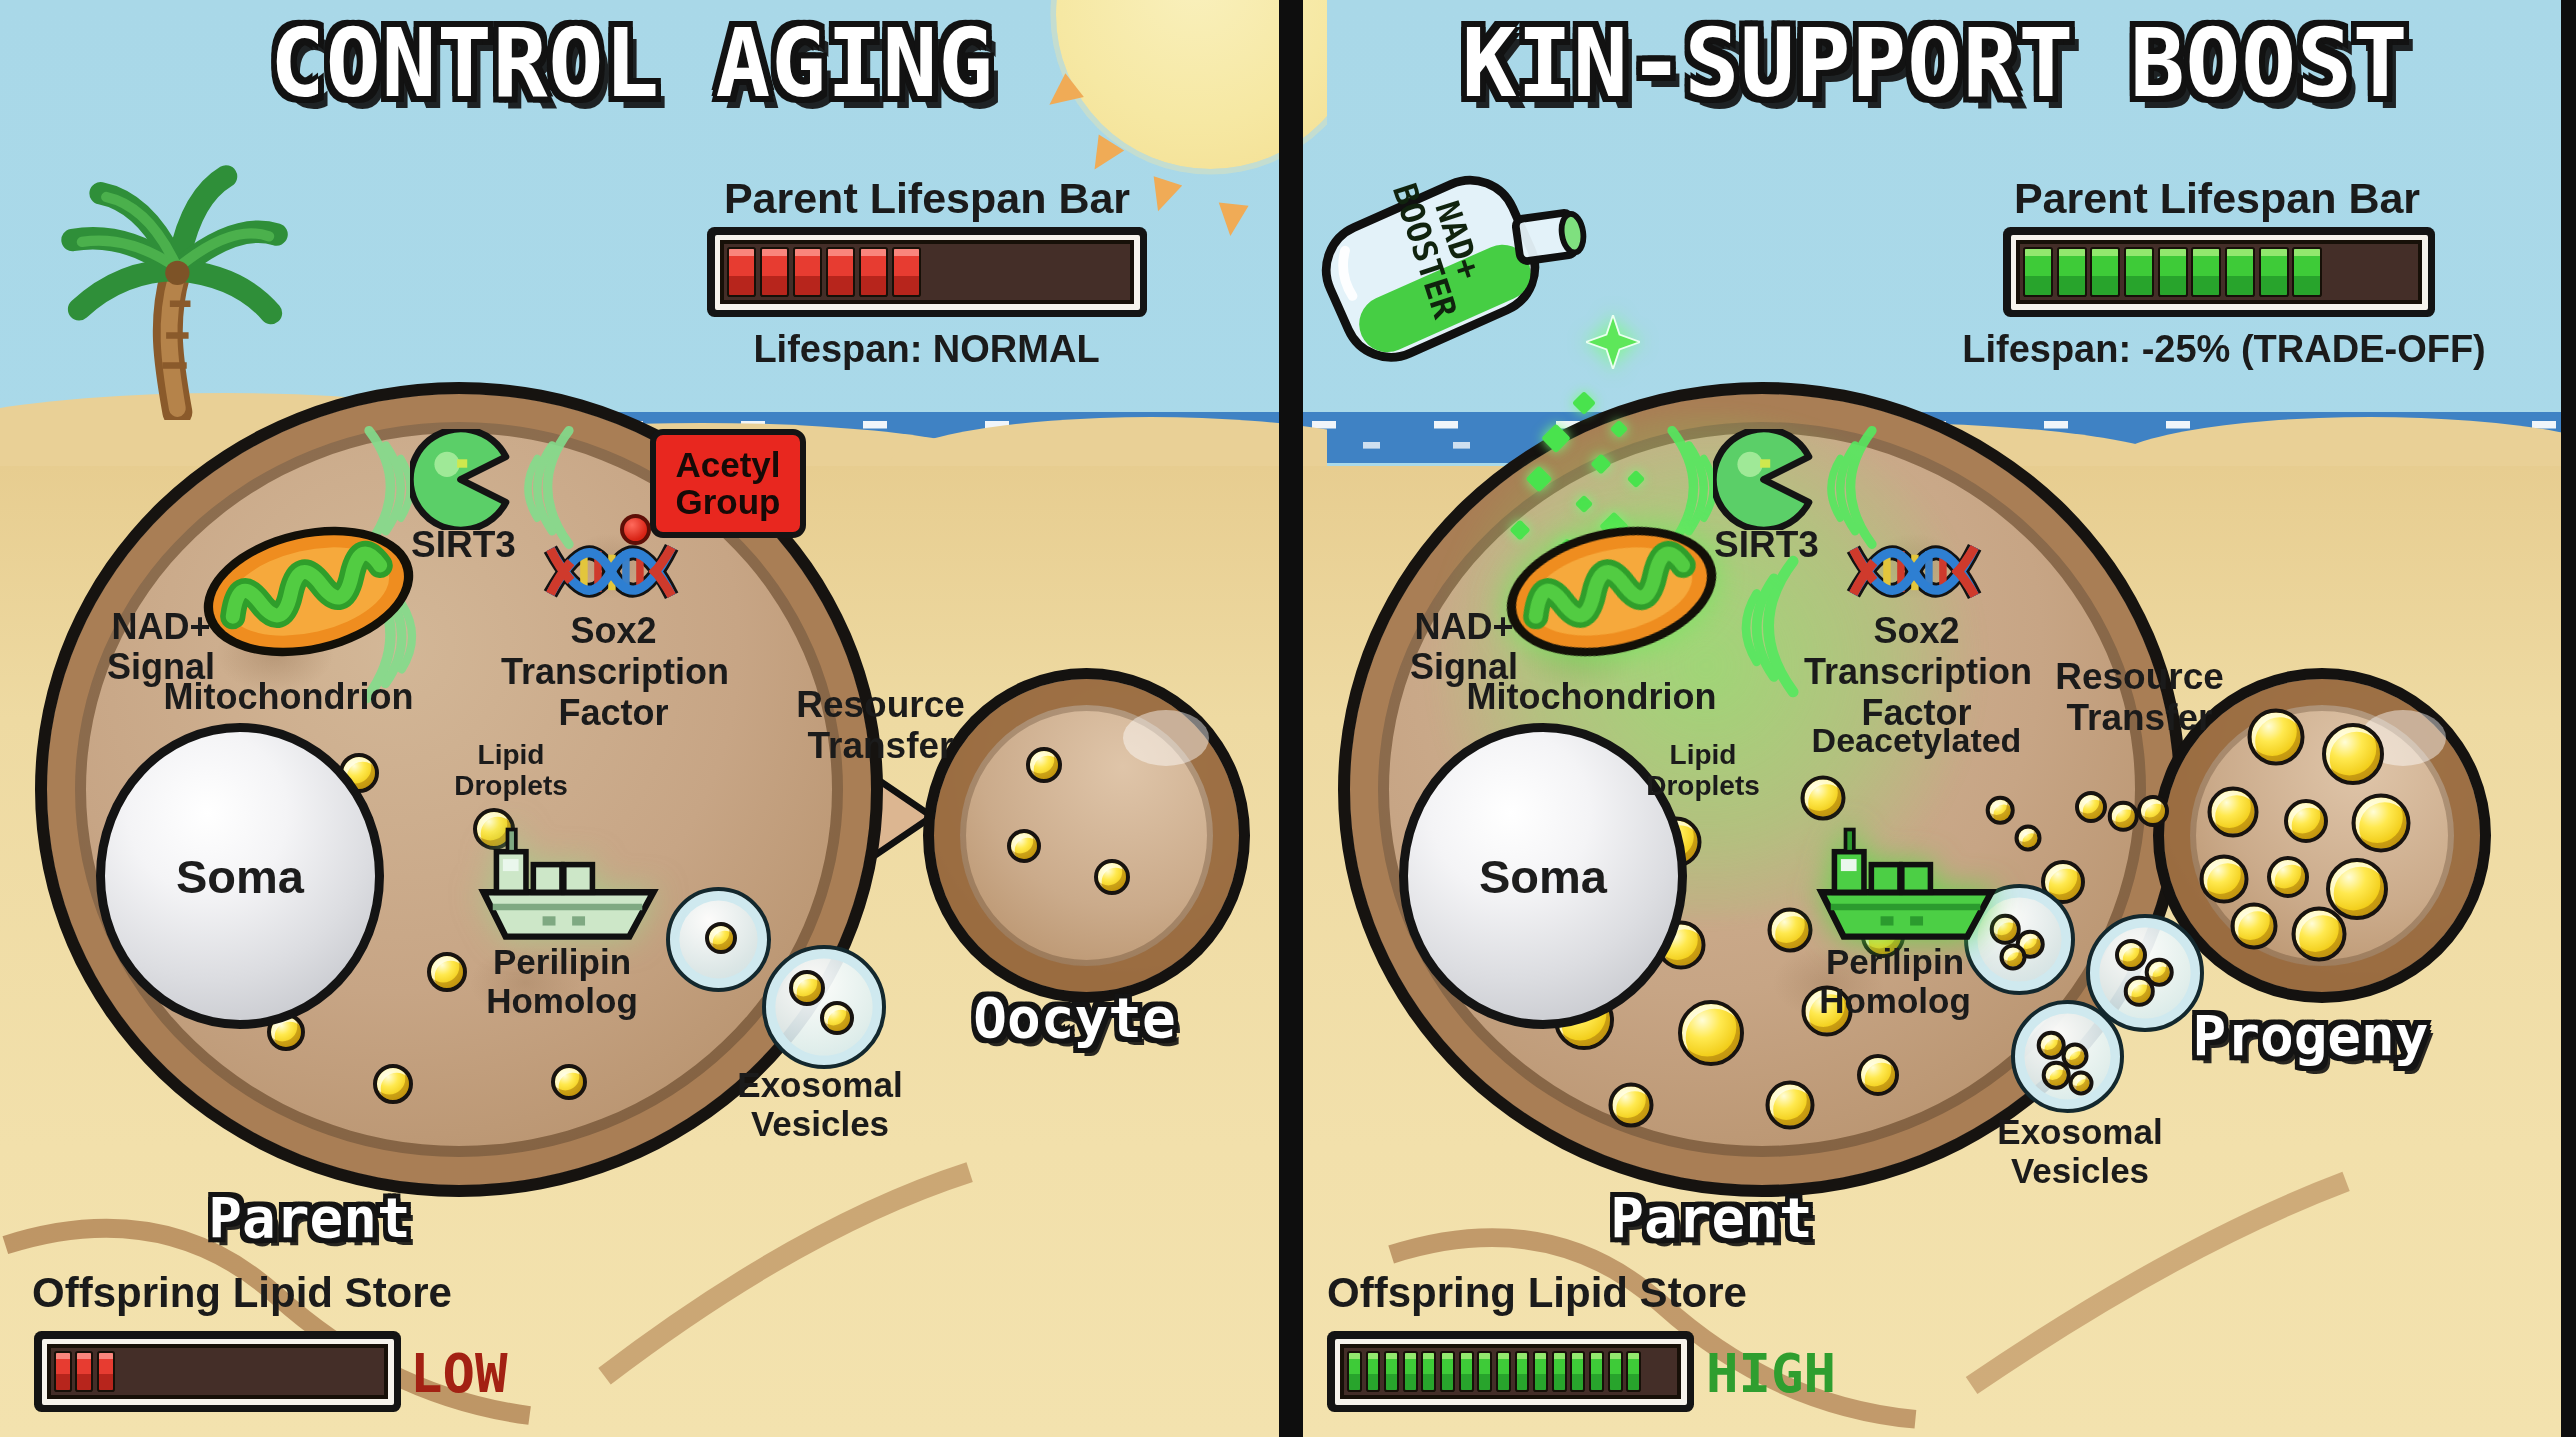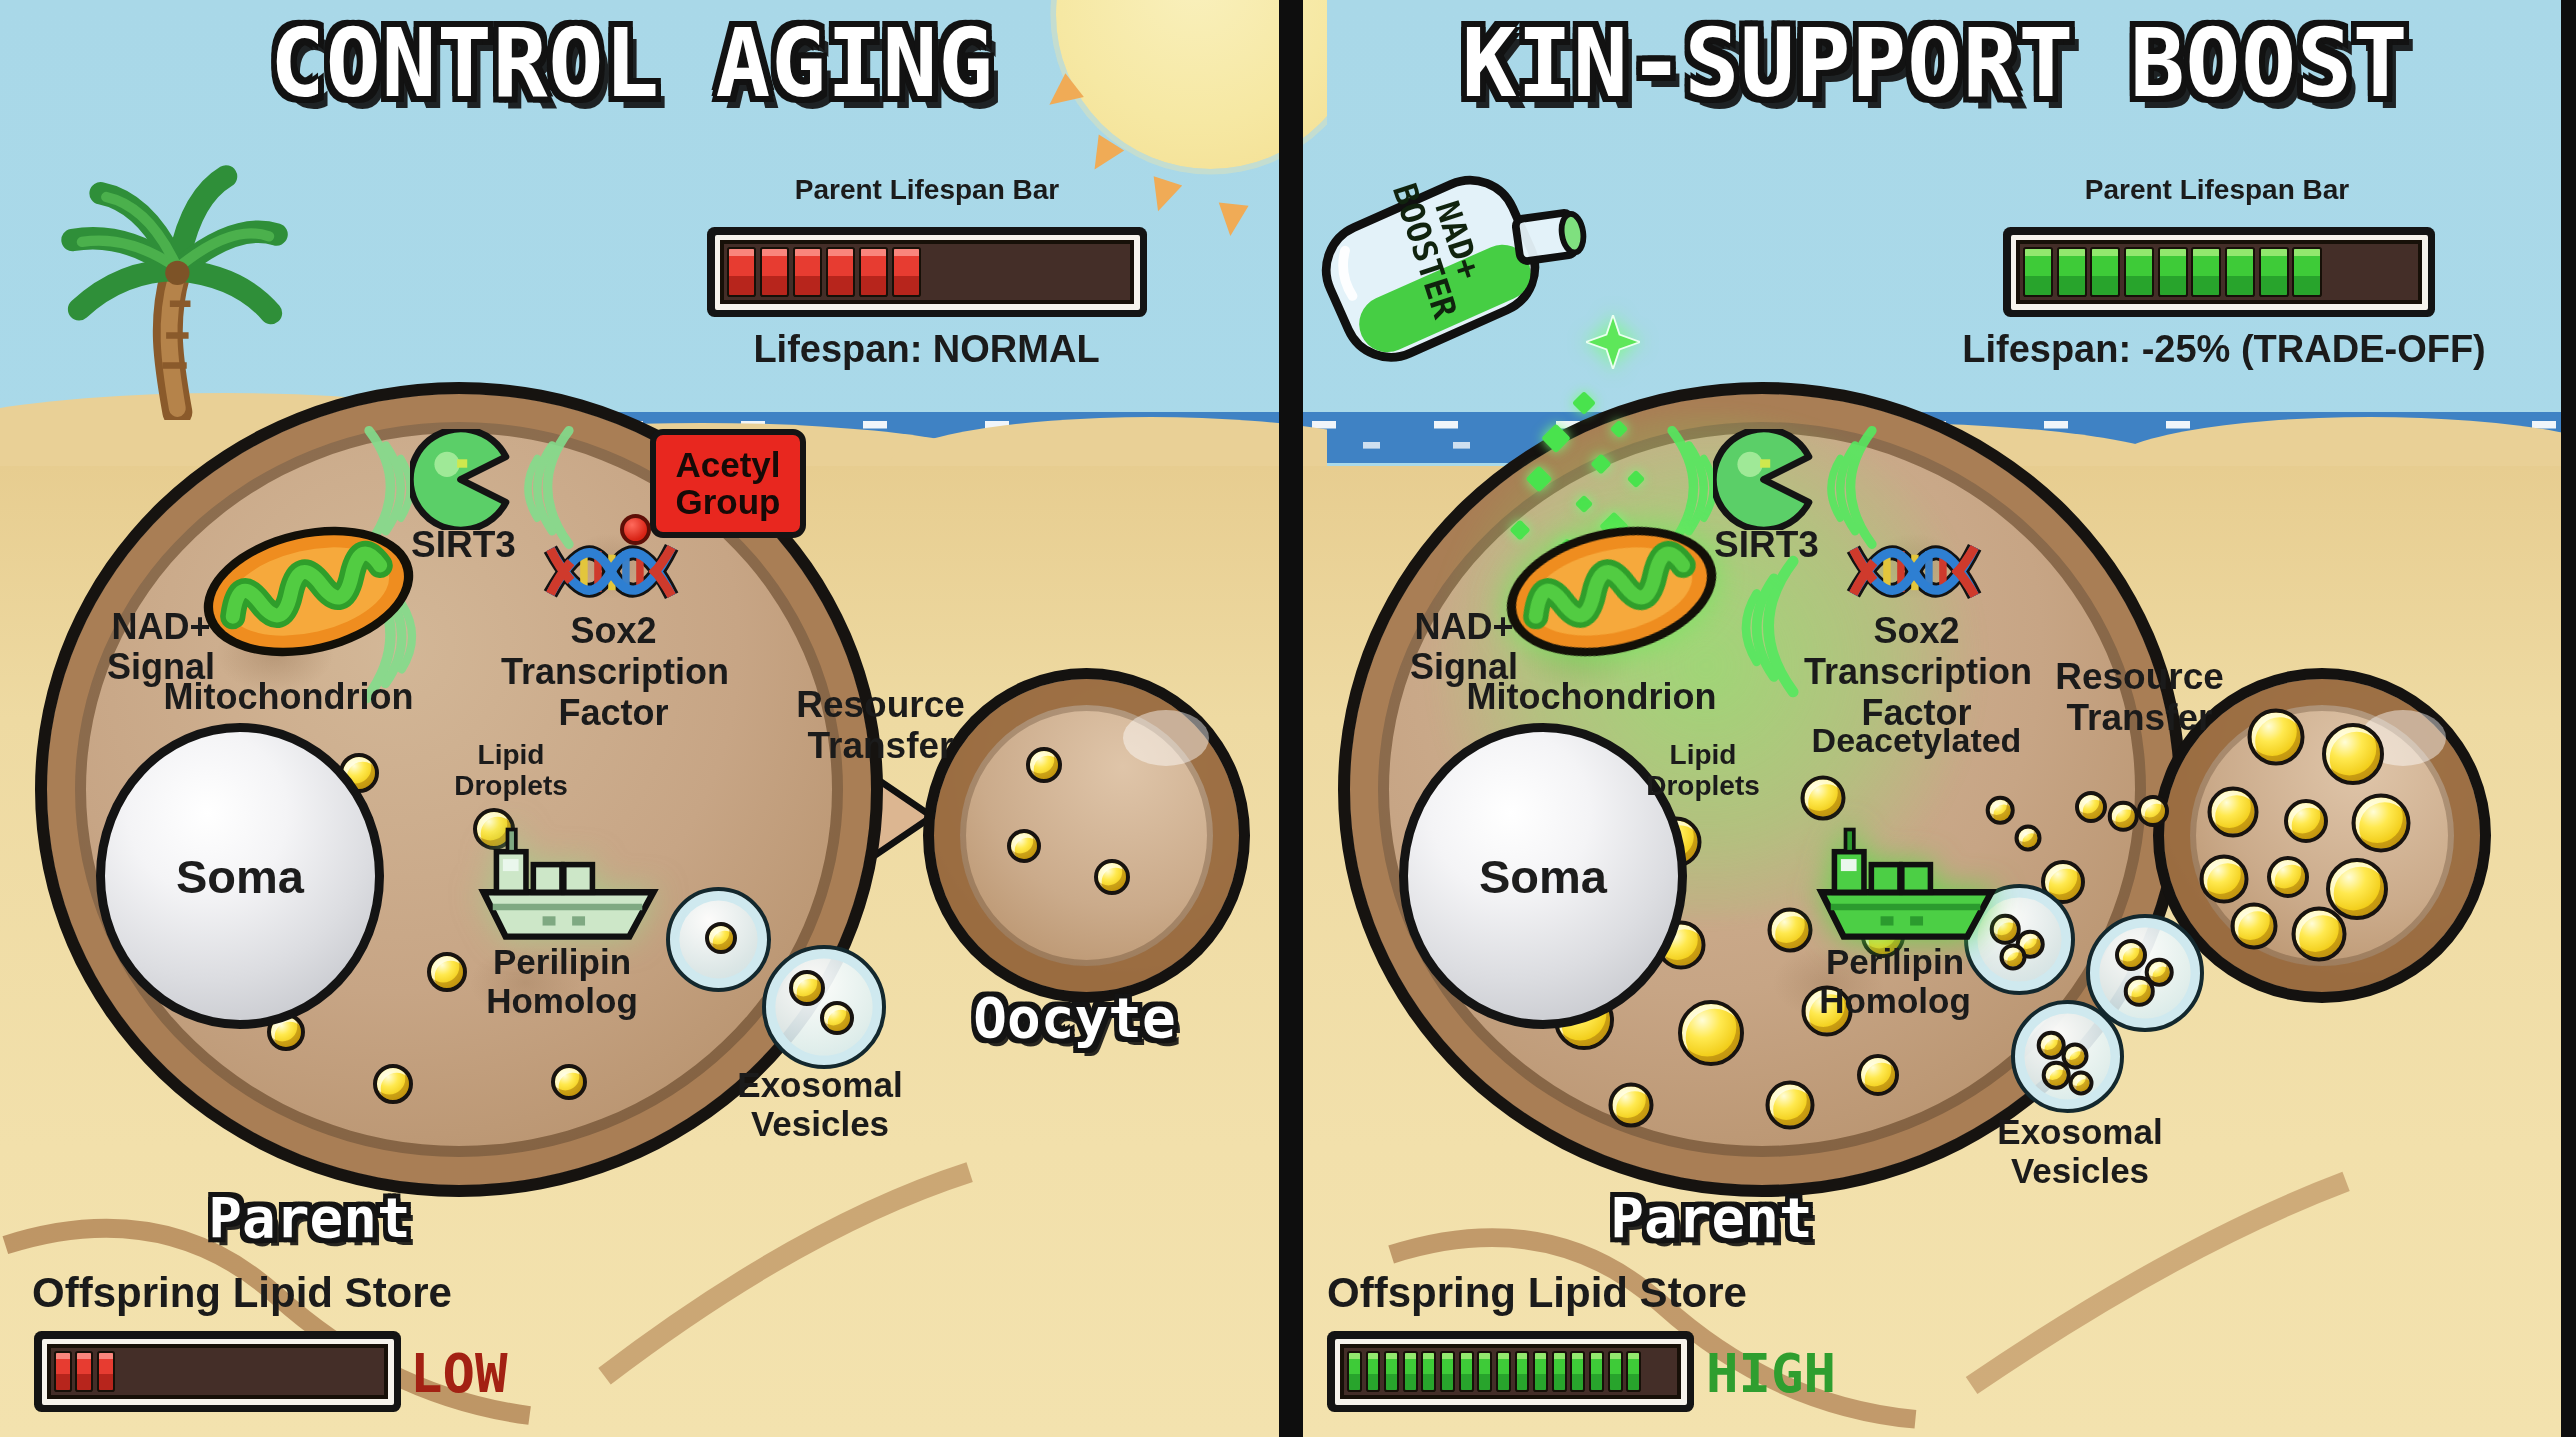--- a/index.html
+++ b/index.html
@@ -38,21 +38,21 @@
   .pix{font-family:"DejaVu Sans Mono","Liberation Mono",monospace;font-weight:bold;color:#ffffff;
     text-shadow:-5.6px -5.6px 0 #121212,5.6px -5.6px 0 #121212,-5.6px 5.6px 0 #121212,5.6px 5.6px 0 #121212,
       -5.6px 0 0 #121212,5.6px 0 0 #121212,0 -5.6px 0 #121212,0 5.6px 0 #121212,9.4px 11.2px 0 rgba(18,18,18,.92);}
   .title{position:absolute;left:19px;width:1226px;top:11.2px;font-size:91px;letter-spacing:0.9px;text-align:center;z-index:10;transform:scaleY(1.04);}
   .pix-name{position:absolute;font-family:"DejaVu Sans Mono","Liberation Mono",monospace;font-weight:bold;font-size:56px;color:#fff;text-align:center;z-index:11;
     text-shadow:-4.7px -4.7px 0 #141414,4.7px -4.7px 0 #141414,-4.7px 4.7px 0 #141414,4.7px 4.7px 0 #141414,
       -4.7px 0 0 #141414,4.7px 0 0 #141414,0 -4.7px 0 #141414,0 4.7px 0 #141414,6.6px 7.5px 0 rgba(18,18,18,.9);}
 
   .blabel{position:absolute;font-weight:bold;color:#1b1b1b;text-align:center;z-index:9;}
   .ml{white-space:pre-line;}
-  .bar-label{font-size:28px;letter-spacing:0px;}
+  .bar-label{font-size:43px;letter-spacing:0px;}
   .bar-status{font-size:38px;}
   .left .bar-label{left:693px;top:174px;width:468px;}
   .left .top-bar{left:707px;top:227px;width:440px;height:90px;}
   .left .bar-status{left:683px;top:328px;width:487px;}
   .right .bar-label{left:680px;top:174px;width:468px;}
   .right .top-bar{left:700px;top:227px;width:432px;height:90px;}
   .right .bar-status{left:659px;top:328px;width:524px;}
 
   
   .pbar{position:absolute;background:#141414;padding:7.5px;border-radius:7.5px;z-index:9;box-sizing:border-box;}
@@ -533,20 +533,21 @@
         <div class="droplet" style="left: 189px; top: 75px; width: 54px; height: 54px;"></div>
         <div class="droplet" style="left: 69px; top: 133px; width: 43px; height: 43px;"></div>
         <div class="droplet" style="left: 142px; top: 142px; width: 36px; height: 36px;"></div>
         <div class="droplet" style="left: 217px; top: 144px; width: 51px; height: 51px;"></div>
         <div class="droplet" style="left: 60px; top: 200px; width: 41px; height: 41px;"></div>
         <div class="droplet" style="left: 124px; top: 198px; width: 34px; height: 34px;"></div>
         <div class="droplet" style="left: 193px; top: 210px; width: 54px; height: 54px;"></div>
         <div class="droplet" style="left: 90px; top: 247px; width: 39px; height: 39px;"></div>
         <div class="droplet" style="left: 155px; top: 255px; width: 47px; height: 47px;"></div>
       </div>
+    <div class="pix-name egg-label">Progeny</div>
 
     <div class="pix-name parent-label">Parent</div>
 
     <div class="blabel store-label">Offspring Lipid Store</div>
     <div class="pbar store-bar">
       <div class="frame">
           <div class="track">
             <div class="seg on" style="background: linear-gradient(rgb(146, 232, 110) 0px, rgb(146, 232, 110) 16%, rgb(62, 203, 56) 16%, rgb(62, 203, 56) 58%, rgb(40, 164, 44) 58%, rgb(40, 164, 44) 100%);"></div>
             <div class="seg on" style="background: linear-gradient(rgb(146, 232, 110) 0px, rgb(146, 232, 110) 16%, rgb(62, 203, 56) 16%, rgb(62, 203, 56) 58%, rgb(40, 164, 44) 58%, rgb(40, 164, 44) 100%);"></div>
             <div class="seg on" style="background: linear-gradient(rgb(146, 232, 110) 0px, rgb(146, 232, 110) 16%, rgb(62, 203, 56) 16%, rgb(62, 203, 56) 58%, rgb(40, 164, 44) 58%, rgb(40, 164, 44) 100%);"></div>

